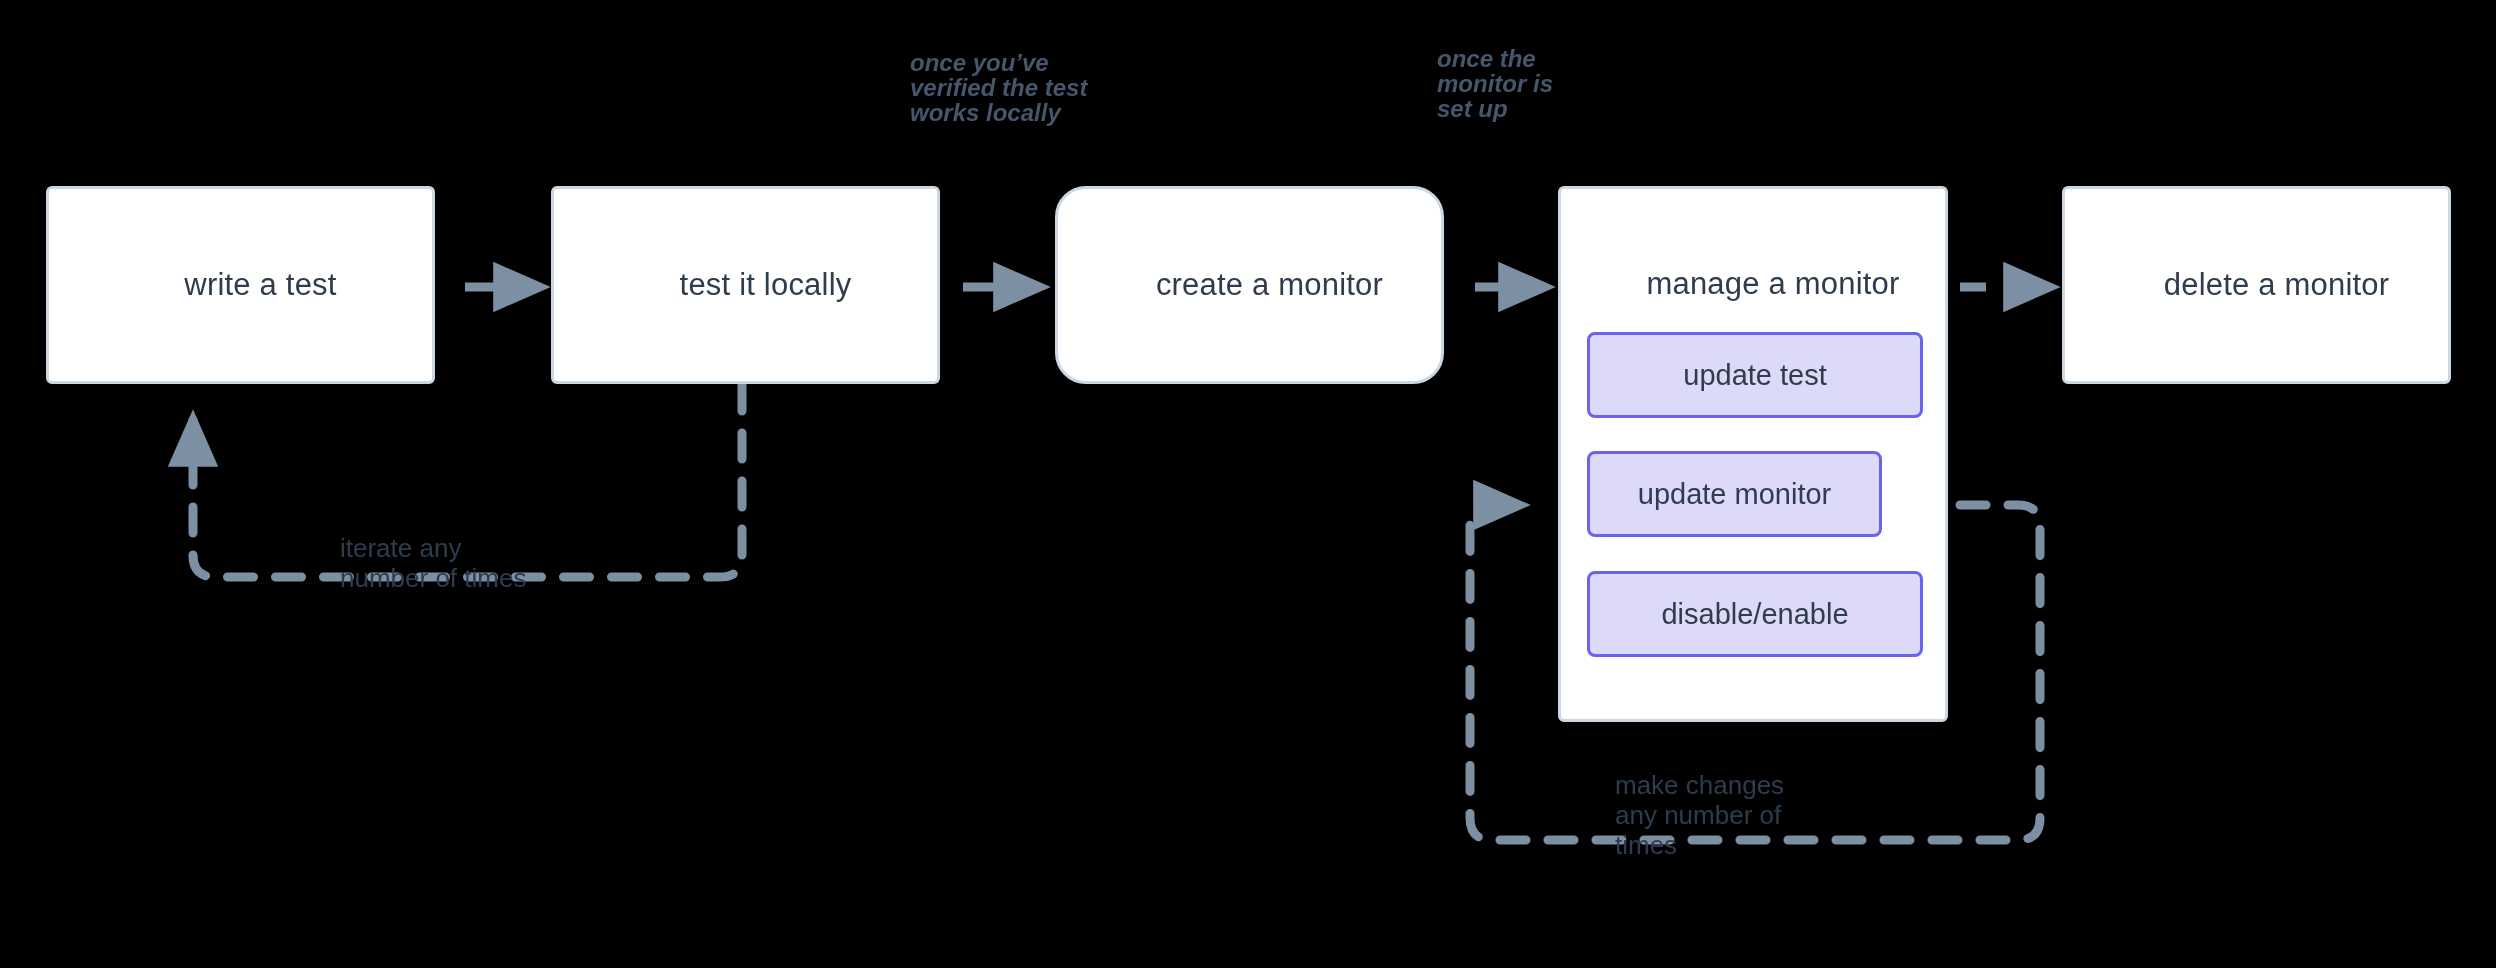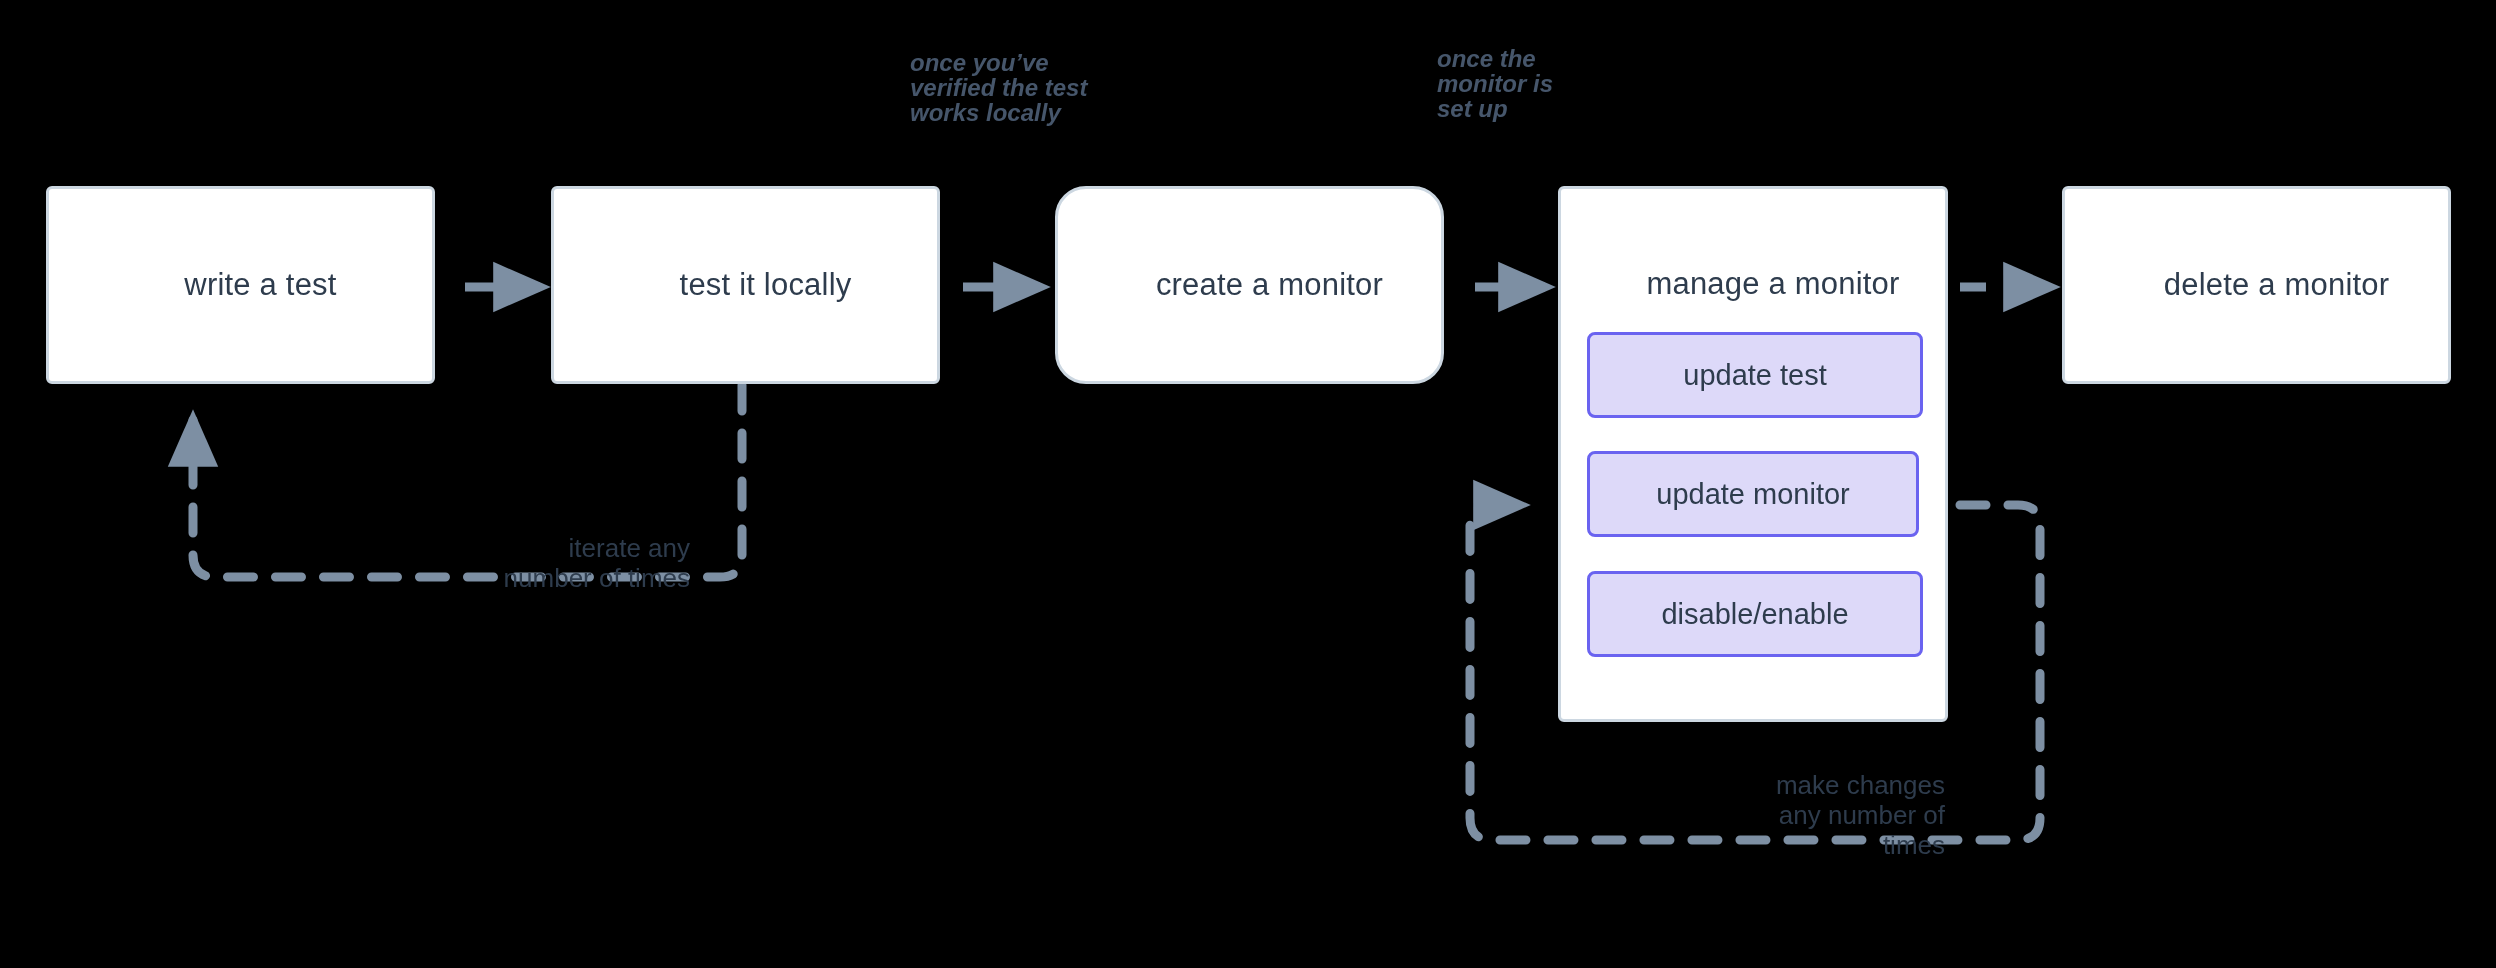--- a/index.html
+++ b/index.html
@@ -69,21 +69,21 @@
     font-style: italic;
     font-weight: bold;
     line-height: 25px;
     white-space: pre-line;
   }
   .loop-note {
     position: absolute;
     color: #2e3c4d;
     font-size: 26px;
     line-height: 30px;
-    text-align: right;
+    text-align: left;
     white-space: pre-line;
   }
 
   
   #edges {
     position: absolute;
     left: 0;
     top: 0;
     width: 2496px;
     height: 968px;
@@ -154,21 +154,21 @@
     <span class="node-label">create a monitor</span>
   </div>
 
   <div class="node" style="left:1558px; top:186px; width:390px; height:536px;">
     <span class="node-label" style="top:77px;">manage a monitor</span>
 
     <div class="subnode" style="left:26px; top:143px; width:336px; height:86px;">
       <span class="subnode-label">update test</span>
     </div>
 
-    <div class="subnode" style="left:26px; top:262px; width:332px; height:86px;">
+    <div class="subnode" style="left:26px; top:262px; width:295px; height:86px;">
       <span class="subnode-label">update monitor</span>
     </div>
 
     <div class="subnode" style="left:26px; top:382px; width:336px; height:86px;">
       <span class="subnode-label">disable/enable</span>
     </div>
   </div>
 
   <div class="node simple" style="left:2062px; top:186px; width:389px; height:198px;">
     <span class="node-label">delete a monitor</span>

